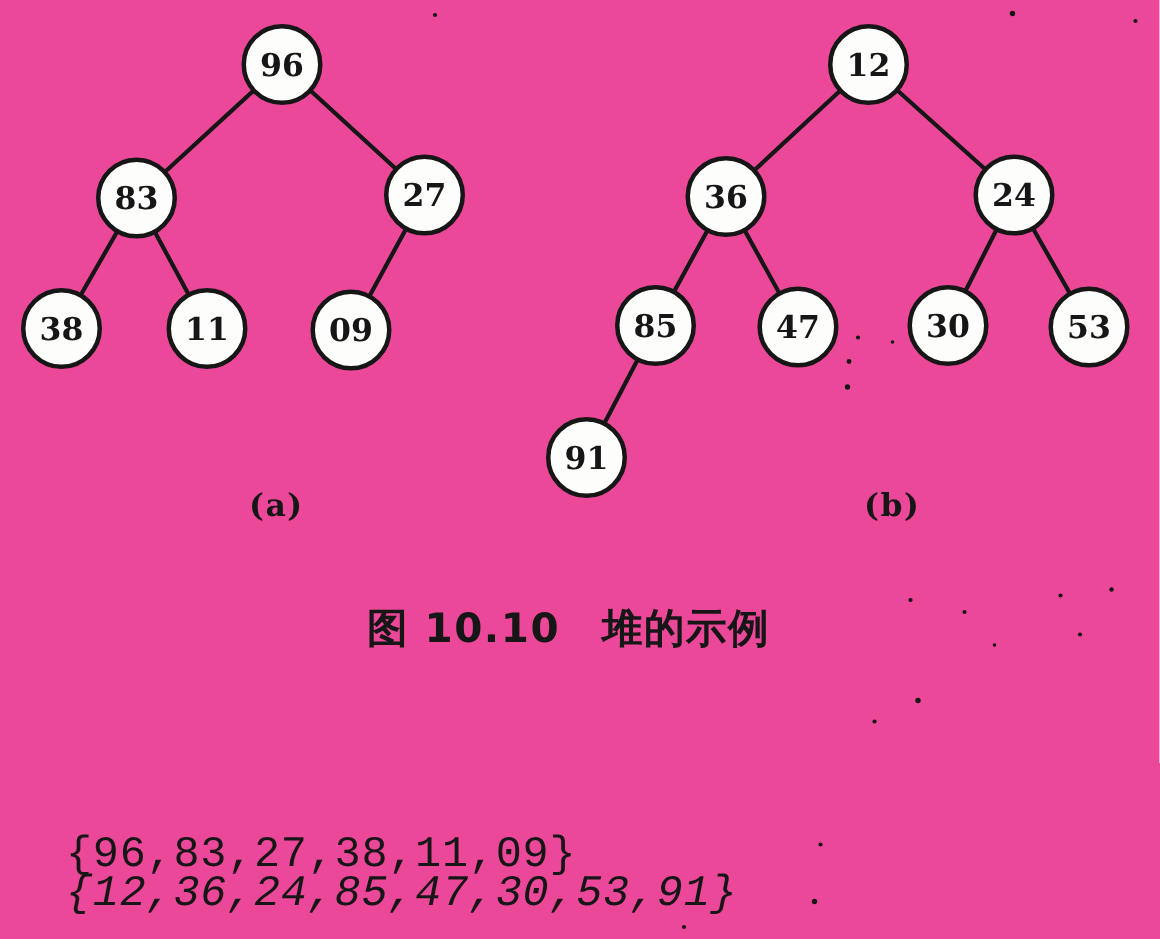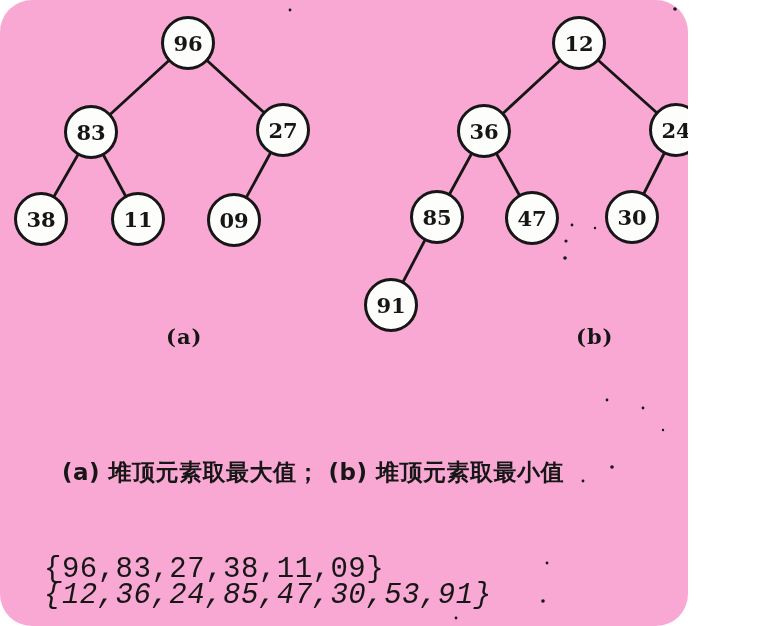--- a/index.html
+++ b/index.html
@@ -1,23 +1,22 @@
 <!DOCTYPE html>
 <html><head>
 <meta charset="utf-8">
 <style>
   html,body{margin:0;padding:0;background:#ffffff;}
   .page{
     position:relative;
-    width:688px;height:626px;
-    background:#f9a8d4;
+    width:773px;height:626px;
+    background:#ec4899;
     color:#161616;
     font-family:"Liberation Sans",sans-serif;
     overflow:hidden;
-    border-radius:32px;
   }
   .canvas{position:absolute;left:0;top:0;}
   .tree-label{
     position:absolute;
     font-family:"DejaVu Serif",serif;
     font-weight:700;
     font-size:21px;
     letter-spacing:1px;
   }
   .tree-label.a{left:166px;top:324px;}
@@ -146,20 +145,20 @@
       <circle cx="583" cy="481" r="1.4" fill="#161616"></circle>
       <circle cx="547" cy="563" r="1.4" fill="#161616"></circle>
       <circle cx="543" cy="601" r="1.8" fill="#161616"></circle>
       <circle cx="456" cy="618" r="1.4" fill="#161616"></circle>
     </svg>
 
   <div class="tree-label a">(a)</div>
 
   <div class="tree-label b">(b)</div>
 
+  <div class="caption">图 10.10　堆的示例</div>
 
-  <div class="subcaption">(a) 堆顶元素取最大值； (b) 堆顶元素取最小值</div>
 
   <div class="set-line first">{96,83,27,38,11,09}</div>
 
   <div class="set-line second">{12,36,24,85,47,30,53,91}</div>
 
 </div>
 
 </body></html>

